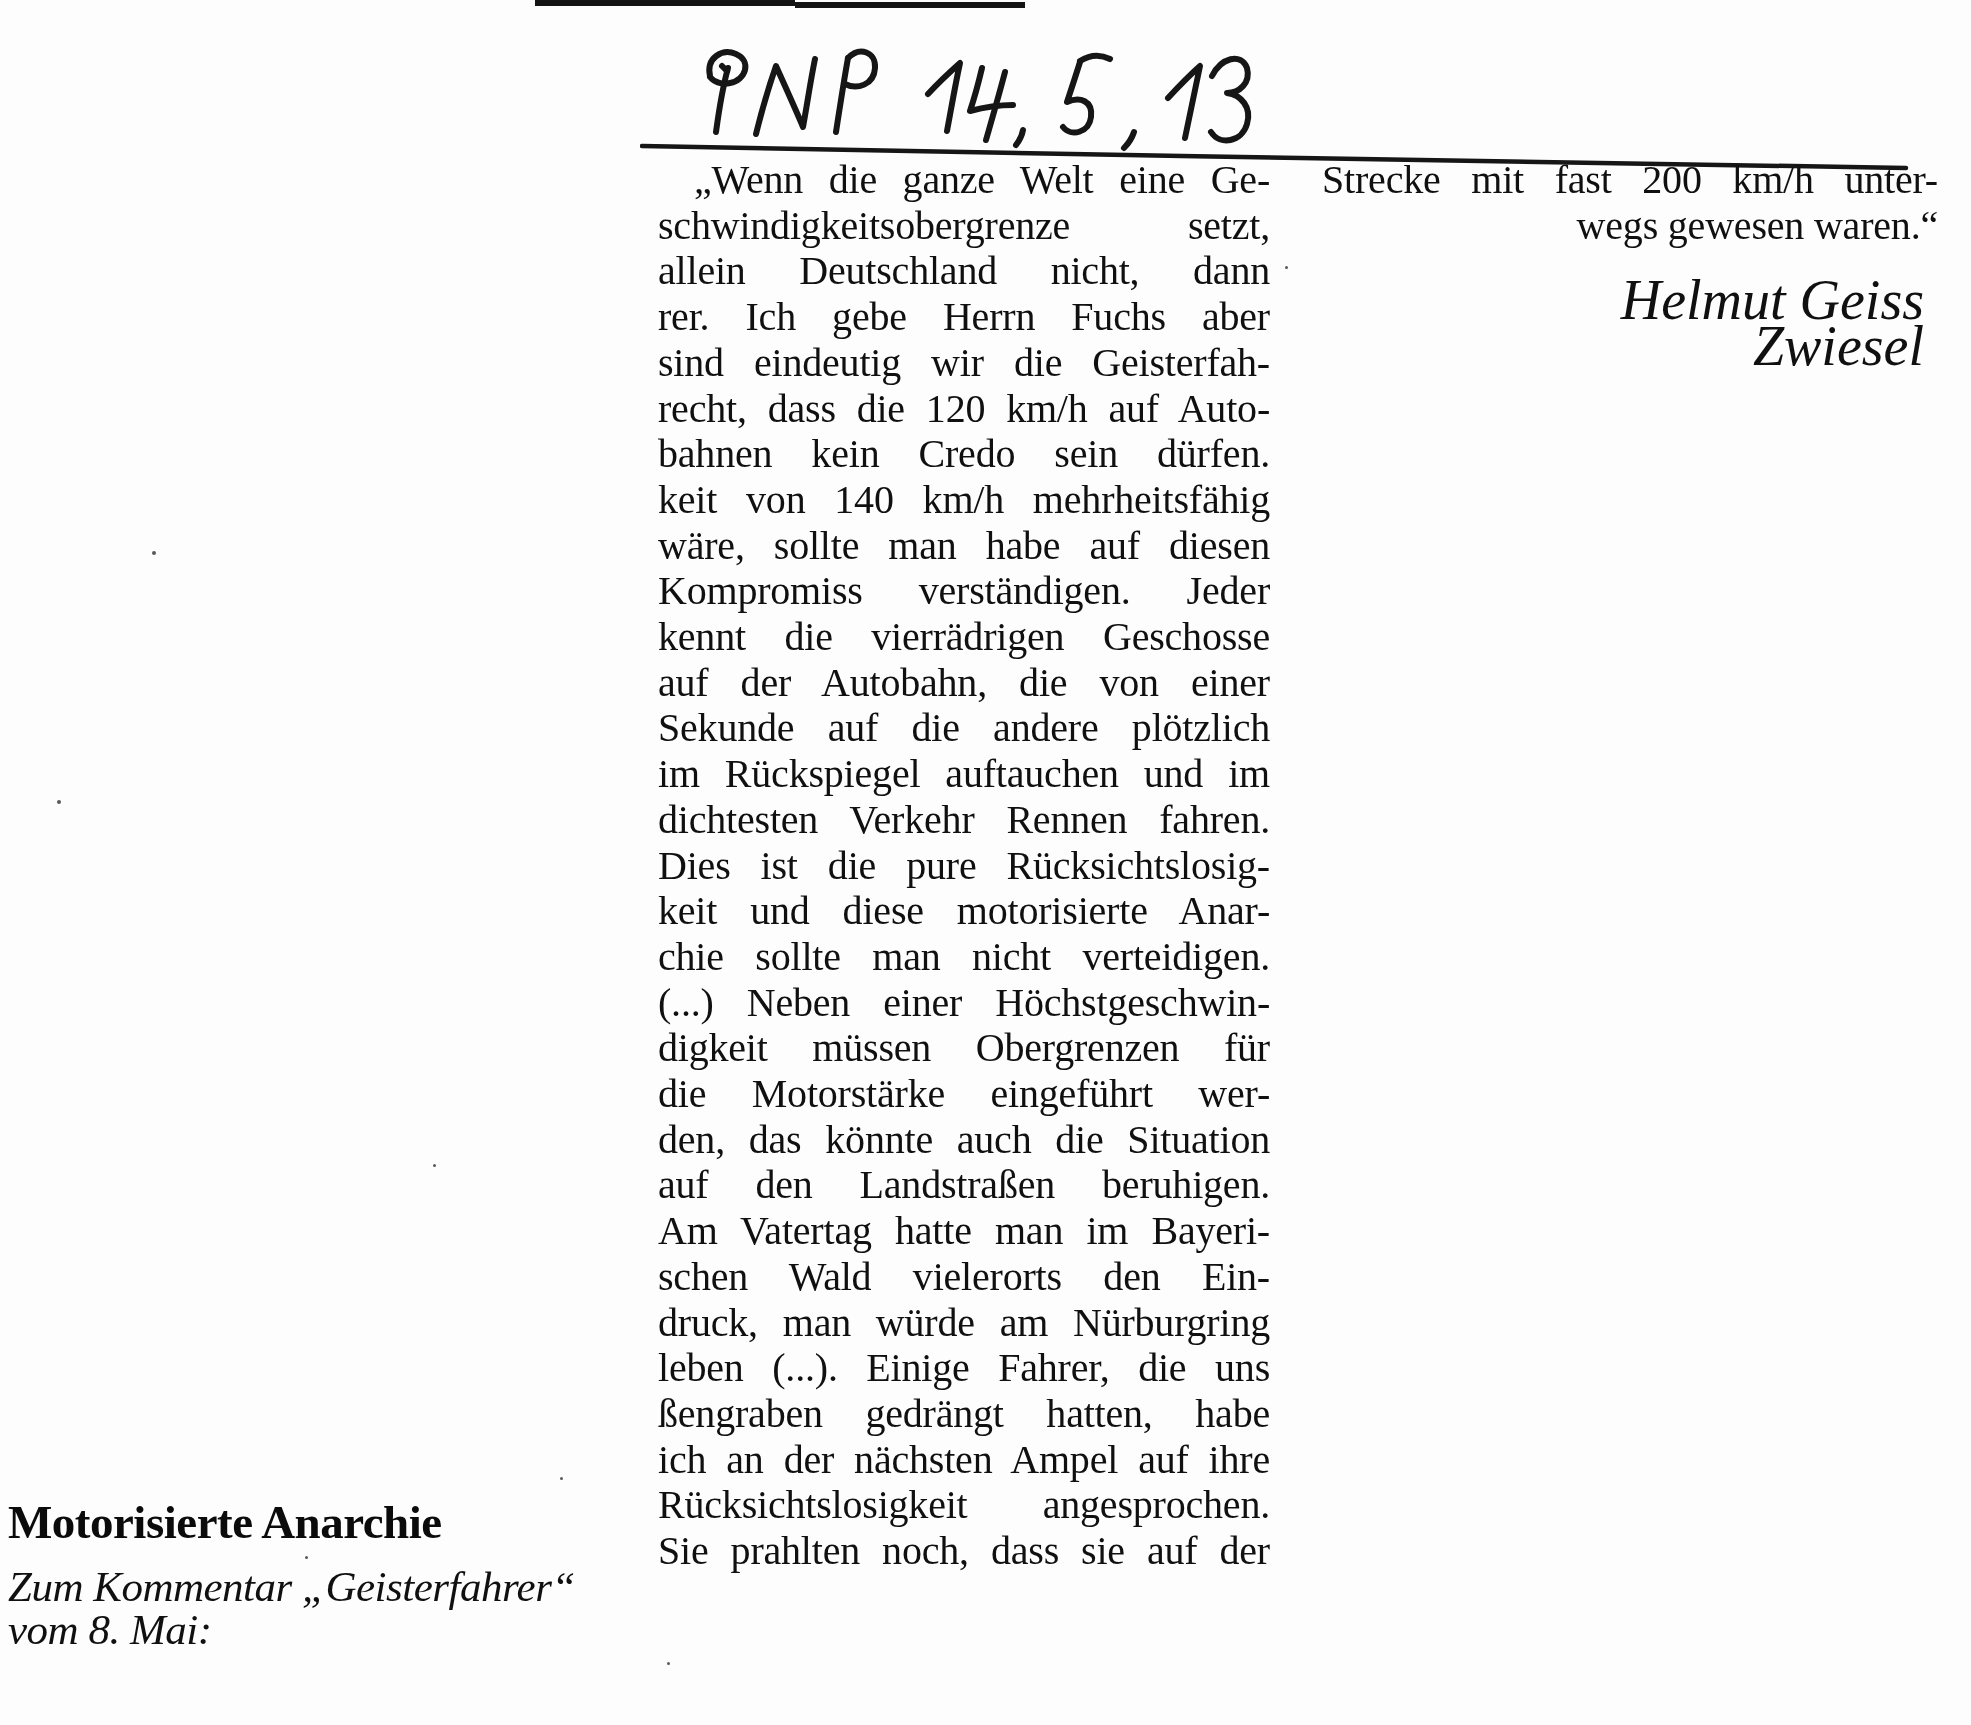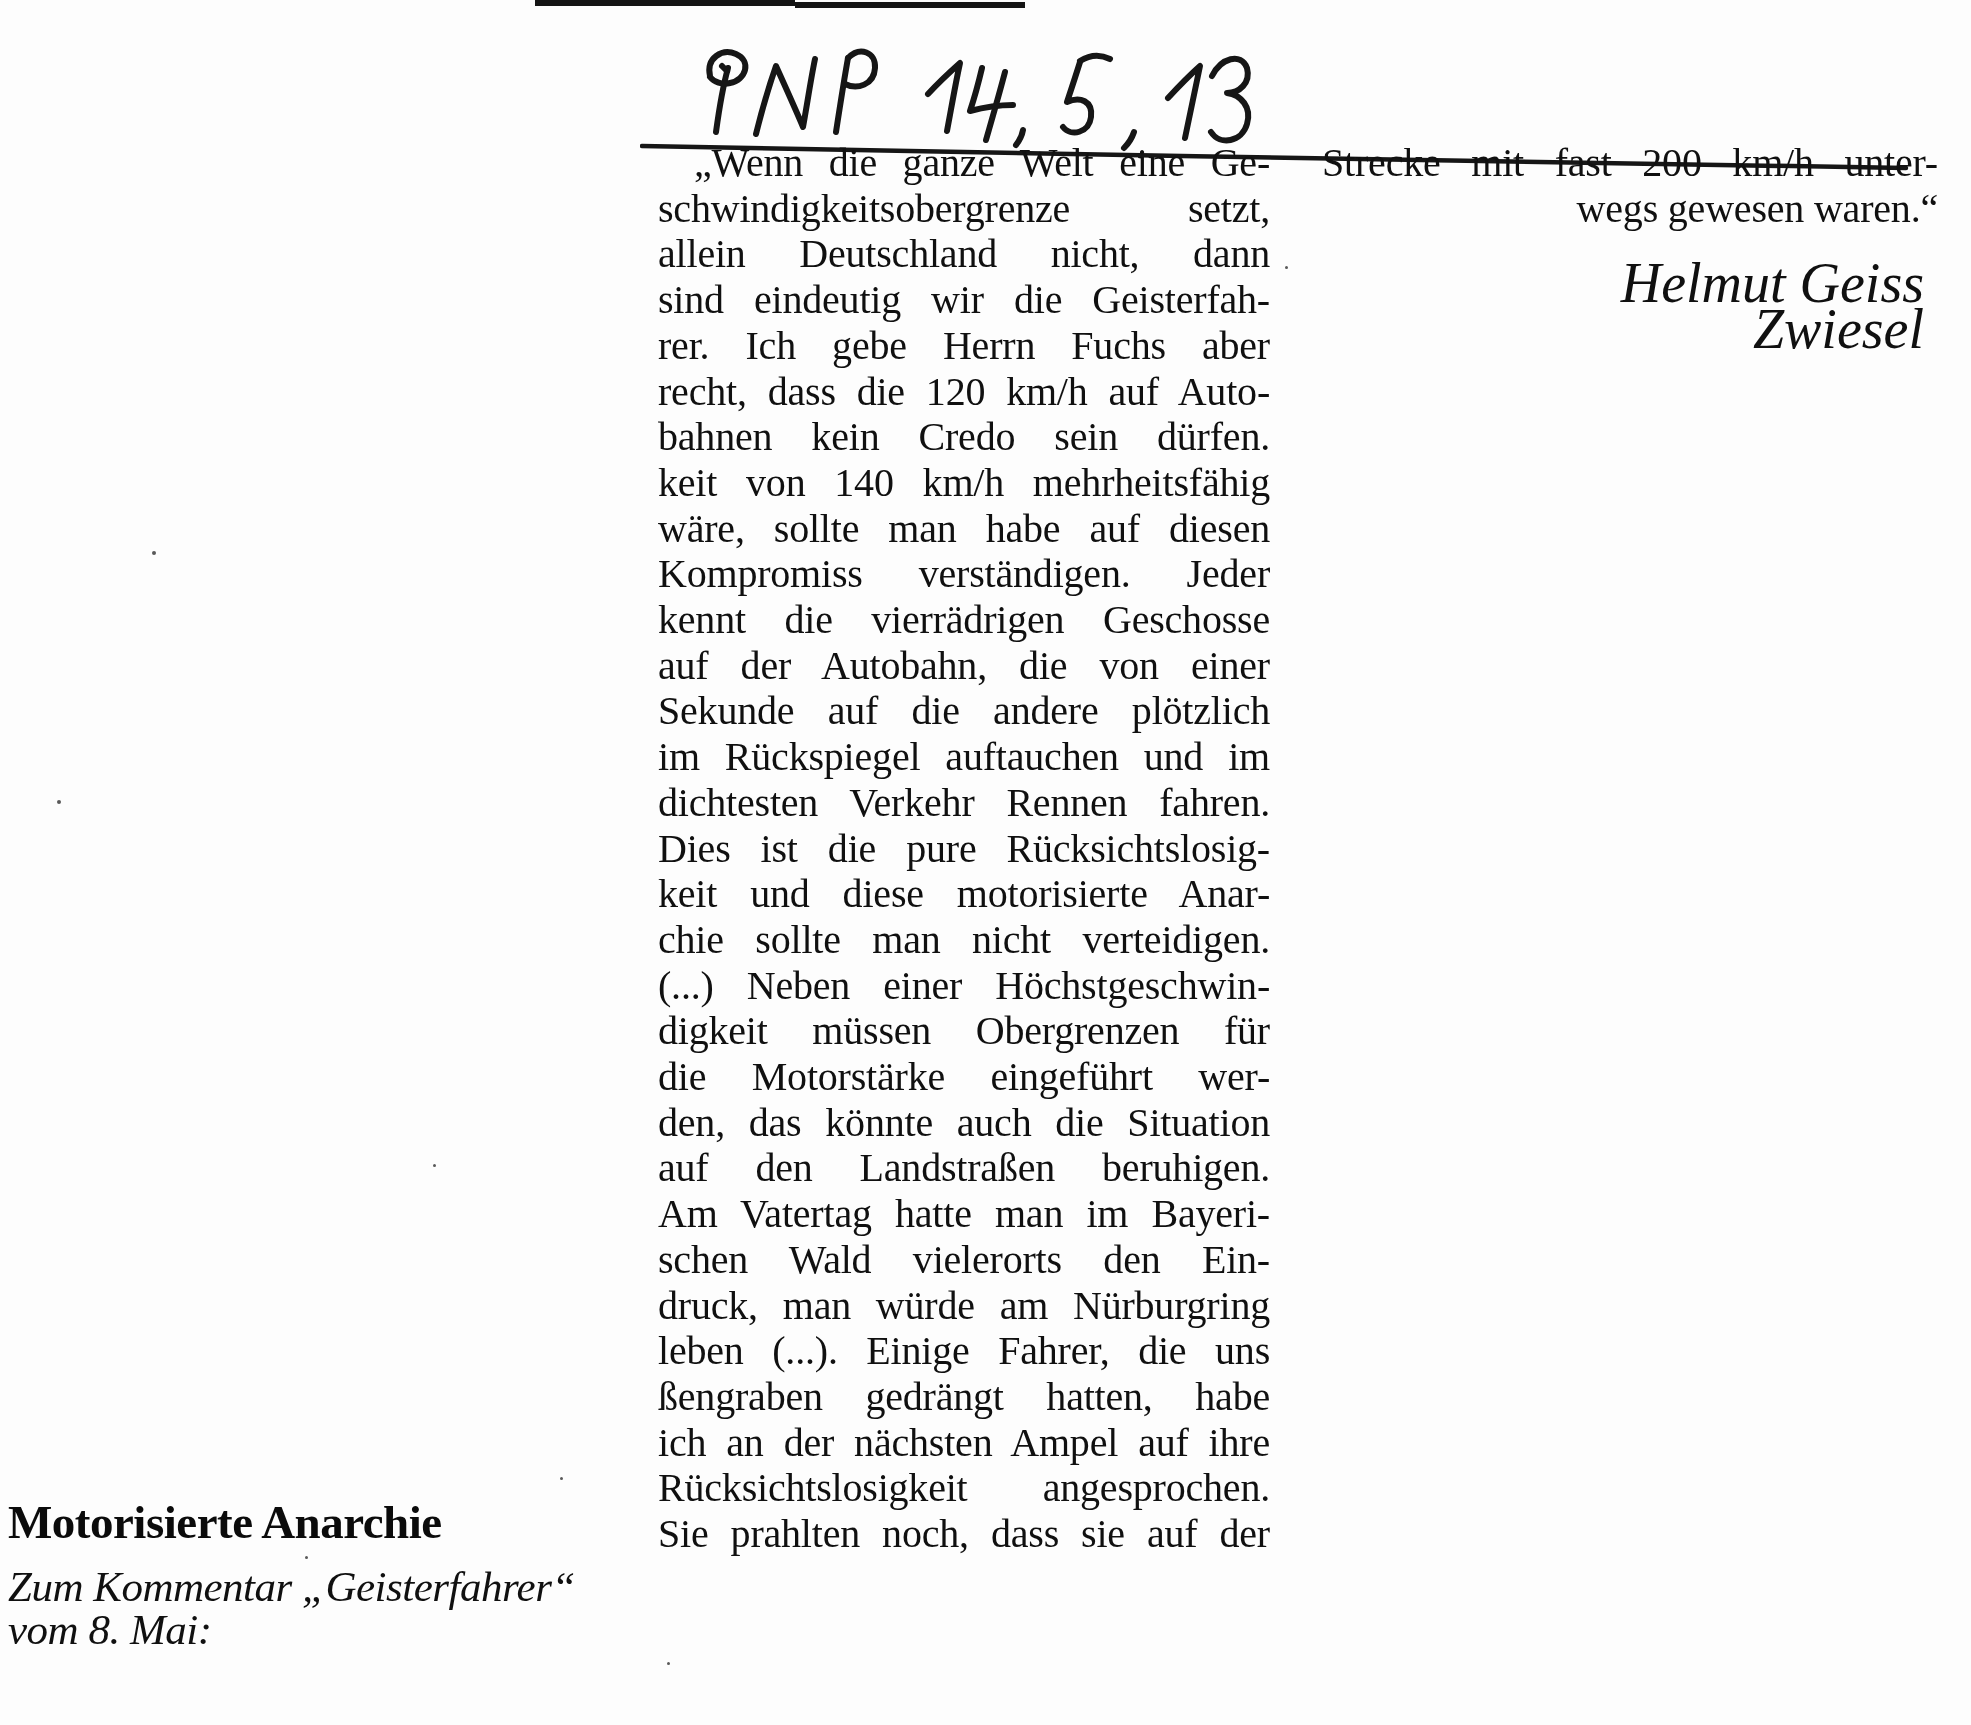--- a/index.html
+++ b/index.html
@@ -7,21 +7,21 @@
         font-family:"Liberation Serif","DejaVu Serif",serif;color:#101010;}
   
   .smudge{position:absolute;background:#141414;}
   .speck{position:absolute;background:#222;border-radius:50%;opacity:.75;}
   
   .annotation{position:absolute;left:640px;top:28px;width:1280px;height:150px;}
   .annotation path{fill:none;stroke:#161616;stroke-linecap:round;stroke-linejoin:round;}
   .annotation .pen{stroke-width:6px;}
   .annotation .rule{stroke-width:4.5px;}
   
-  .col{position:absolute;top:140px;}
+  .col{position:absolute;top:157px;}
   .col1{left:658px;width:612px;}
   .col2{left:1322px;width:616px;}
   .line{font-size:40px;line-height:45.7px;text-align:justify;text-align-last:justify;
         white-space:normal;letter-spacing:-0.2px;}
   .line.indent{padding-left:36px;}
   .line.plain{text-align:right;text-align-last:auto;}
   .sig{margin-top:29px;}
   .sigline{font-style:italic;font-size:56px;line-height:46px;text-align:right;padding-right:14px;}
   
   .headline{position:absolute;left:8px;top:1490px;margin:0;font-weight:bold;font-size:47px;
@@ -66,22 +66,22 @@
 
       <path class="pen" d="M572,48 C581,30 601,24 607,40 C611,55 599,65 587,65 C601,67 612,79 607,96 C602,114 580,118 571,104"></path>
     </g>
     <path class="rule" d="M2,118 C400,126 900,134 1266,140"></path>
   </svg>
 
   <div class="col col1">
       <div class="line indent">„Wenn die ganze Welt eine Ge-</div>
       <div class="line">schwindigkeitsobergrenze setzt,</div>
       <div class="line">allein Deutschland nicht, dann</div>
+      <div class="line">rer. Ich gebe Herrn Fuchs aber</div>
       <div class="line">sind eindeutig wir die Geisterfah-</div>
-      <div class="line">rer. Ich gebe Herrn Fuchs aber</div>
       <div class="line">recht, dass die 120 km/h auf Auto-</div>
       <div class="line">bahnen kein Credo sein dürfen.</div>
       <div class="line">keit von 140 km/h mehrheitsfähig</div>
       <div class="line">wäre, sollte man habe auf diesen</div>
       <div class="line">Kompromiss verständigen. Jeder</div>
       <div class="line">kennt die vierrädrigen Geschosse</div>
       <div class="line">auf der Autobahn, die von einer</div>
       <div class="line">Sekunde auf die andere plötzlich</div>
       <div class="line">im Rückspiegel auftauchen und im</div>
       <div class="line">dichtesten Verkehr Rennen fahren.</div>

